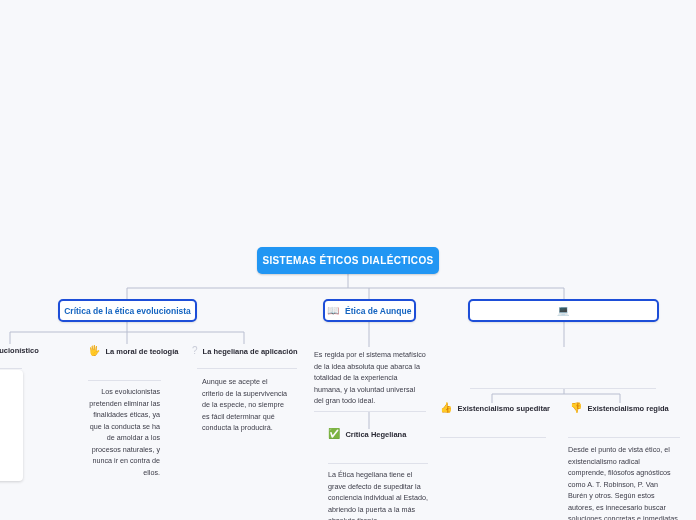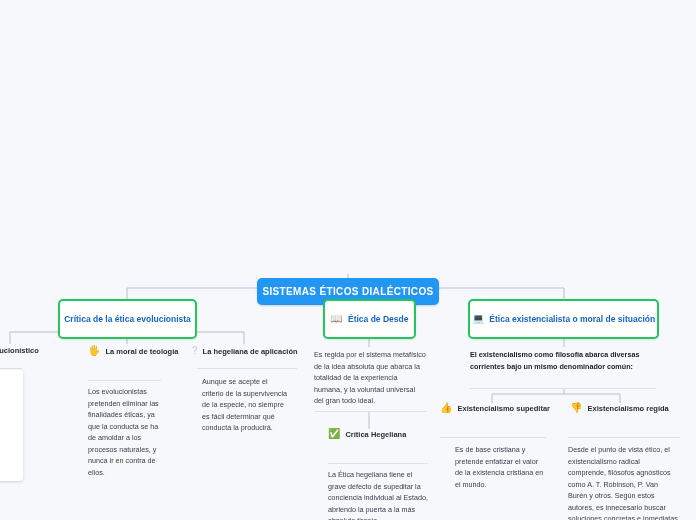--- a/index.html
+++ b/index.html
@@ -39,36 +39,35 @@
     left: 257px;
     top: 247px;
     width: 182px;
     height: 27px;
     background: #2196f3;
     border-radius: 5px;
     box-shadow: 0 1px 2px rgba(0,0,0,0.18);
     display: flex;
     align-items: center;
     justify-content: center;
-    margin-top: 31px;
   }
   .root-node .label {
     color: #ffffff;
     font-size: 10px;
     font-weight: bold;
     letter-spacing: 0.35px;
     white-space: nowrap;
   }
 
   
   .l1-node {
     position: absolute;
-    height: 40px;
+    height: 23px;
     background: #ffffff;
-    border: 2px solid #22c55e;
+    border: 2px solid #1d4ed8;
     border-radius: 5px;
     box-shadow: 0 1px 2px rgba(0,0,0,0.10);
     display: flex;
     align-items: center;
     justify-content: center;
     gap: 5px;
     padding: 0 9px;
     box-sizing: border-box;
   }
   .l1-node .label {
@@ -117,21 +116,21 @@
     position: absolute;
     font-size: 7.2px;
     line-height: 11.5px;
     color: #3b3b47;
     white-space: pre-line;
   }
   .body-text.bold {
     font-weight: bold;
     color: #1c1c28;
   }
-  #txt-teologia { left: 88px;  top: 386px; width: 72px; }
+  #txt-teologia { left: 88px;  top: 386px; width: 72px; text-align: right; }
   #txt-dificult { left: 202px; top: 376px; width: 86px; }
   #txt-hegel    { left: 314px; top: 349px; width: 112px; }
   #txt-critheg  { left: 328px; top: 469px; width: 100px; }
   #txt-exist    { left: 470px; top: 349px; width: 190px; }
   #txt-moderado { left: 455px; top: 444px; width: 92px; }
   #txt-radical  { left: 568px; top: 444px; width: 110px; }
 
   
   .clip-card {
     position: absolute;
@@ -204,26 +203,25 @@
   <div class="root-node">
     <span class="label">SISTEMAS ÉTICOS DIALÉCTICOS</span>
   </div>
 
   <div class="l1-node" id="node-critica">
     <span class="label">Crítica de la ética evolucionista</span>
   </div>
 
   <div class="l1-node" id="node-hegel">
     <span class="ico">📖</span>
-    <span class="label">Ética de Desde</span>
+    <span class="label">Ética de Aunque</span>
   </div>
 
   <div class="l1-node" id="node-exist">
     <span class="ico">💻</span>
-    <span class="label">Ética existencialista o moral de situación</span>
   </div>
 
   <div class="l2-head" id="head-monismo">
     <span class="label">e evolucionístico</span>
   </div>
   <div class="sep" id="sep-monismo"></div>
 
   <div class="clip-card">
     <div class="inner">no
 
@@ -257,29 +255,27 @@
   <div class="body-text" id="txt-hegel">Es regida por el sistema metafísico de la idea absoluta que abarca la totalidad de la experiencia humana, y la voluntad universal del gran todo ideal.</div>
   <div class="sep" id="sep-hegel"></div>
 
   <div class="l2-head" id="head-critheg">
     <span class="ico">✅</span>
     <span class="label">Crítica Hegeliana</span>
   </div>
   <div class="sep" id="sep-critheg"></div>
   <div class="body-text" id="txt-critheg">La Ética hegeliana tiene el grave defecto de supeditar la conciencia individual al Estado, abriendo la puerta a la más absoluta tiranía.</div>
 
-  <div class="body-text bold" id="txt-exist">El existencialismo como filosofía abarca diversas corrientes bajo un mismo denominador común:</div>
   <div class="sep" id="sep-exist"></div>
 
   <div class="l2-head" id="head-moderado">
     <span class="ico">👍</span>
     <span class="label">Existencialismo supeditar</span>
   </div>
   <div class="sep" id="sep-moderado"></div>
-  <div class="body-text" id="txt-moderado">Es de base cristiana y pretende enfatizar el valor de la existencia cristiana en el mundo.</div>
 
   <div class="l2-head" id="head-radical">
     <span class="ico">👎</span>
     <span class="label">Existencialismo regida</span>
   </div>
   <div class="sep" id="sep-radical"></div>
   <div class="body-text" id="txt-radical">Desde el punto de vista ético, el existencialismo radical comprende, filósofos agnósticos como A. T. Robinson, P. Van Burén y otros. Según estos autores, es innecesario buscar soluciones concretas e inmediatas para los problemas éticos.</div>
 
 </div>
 

